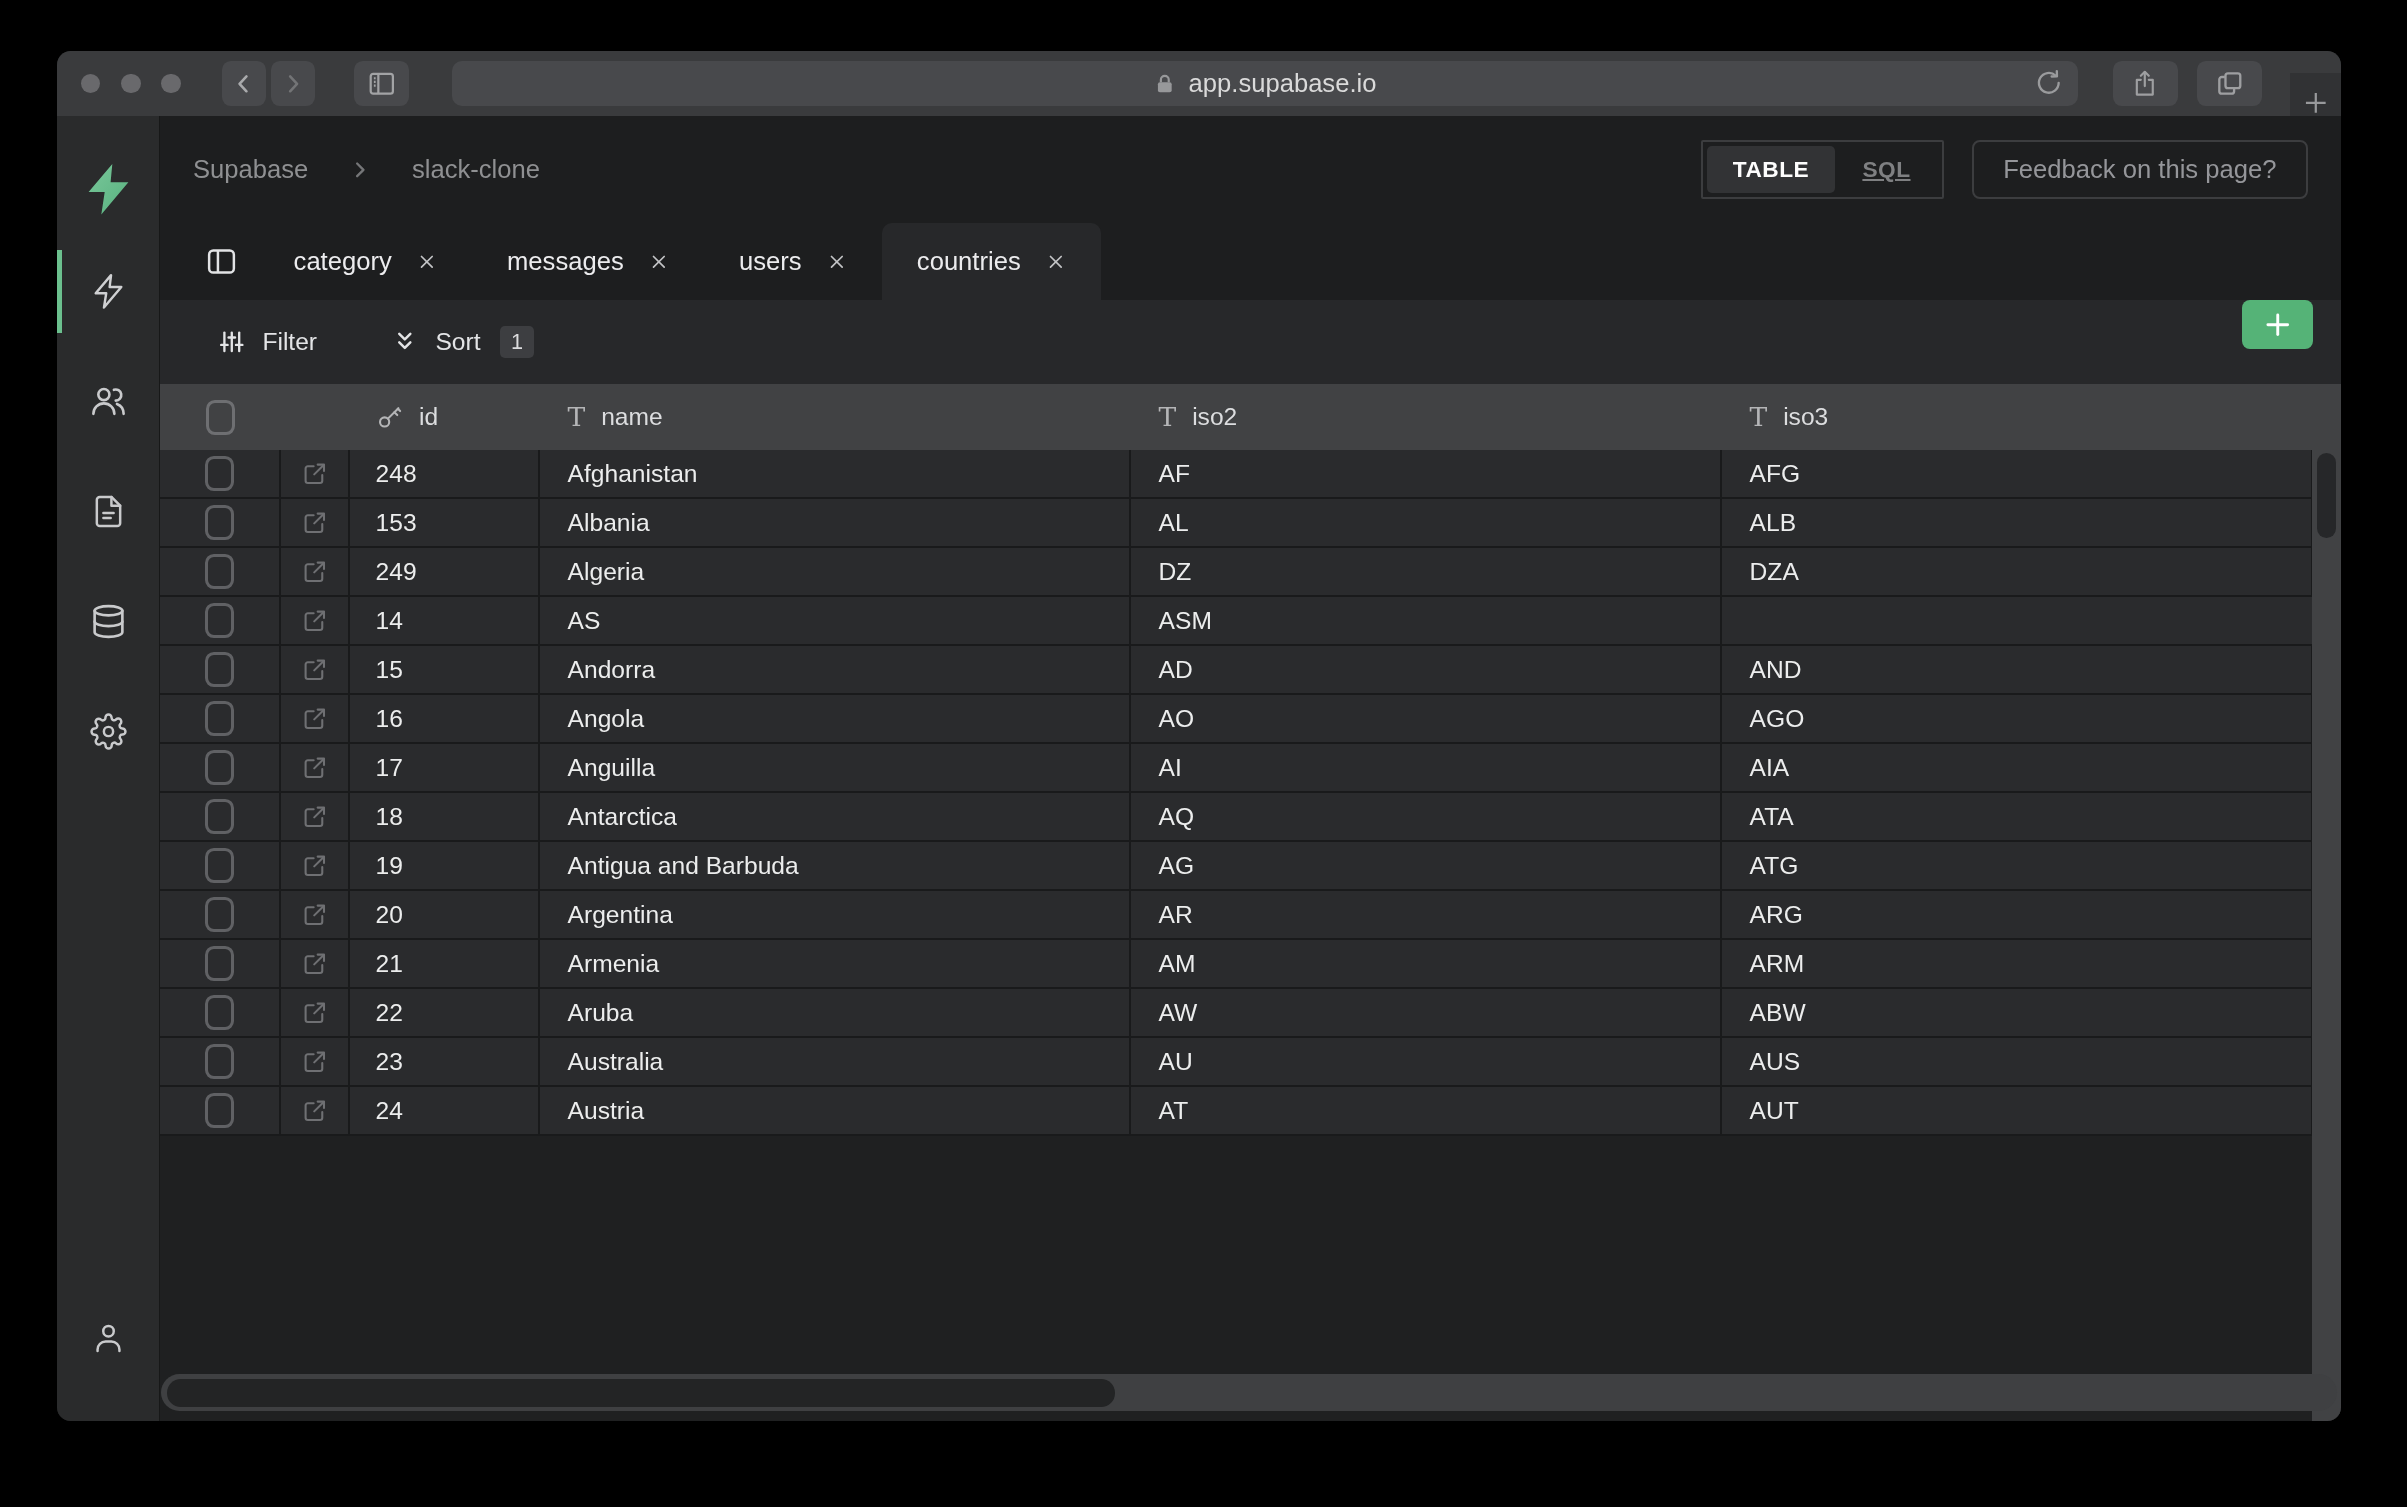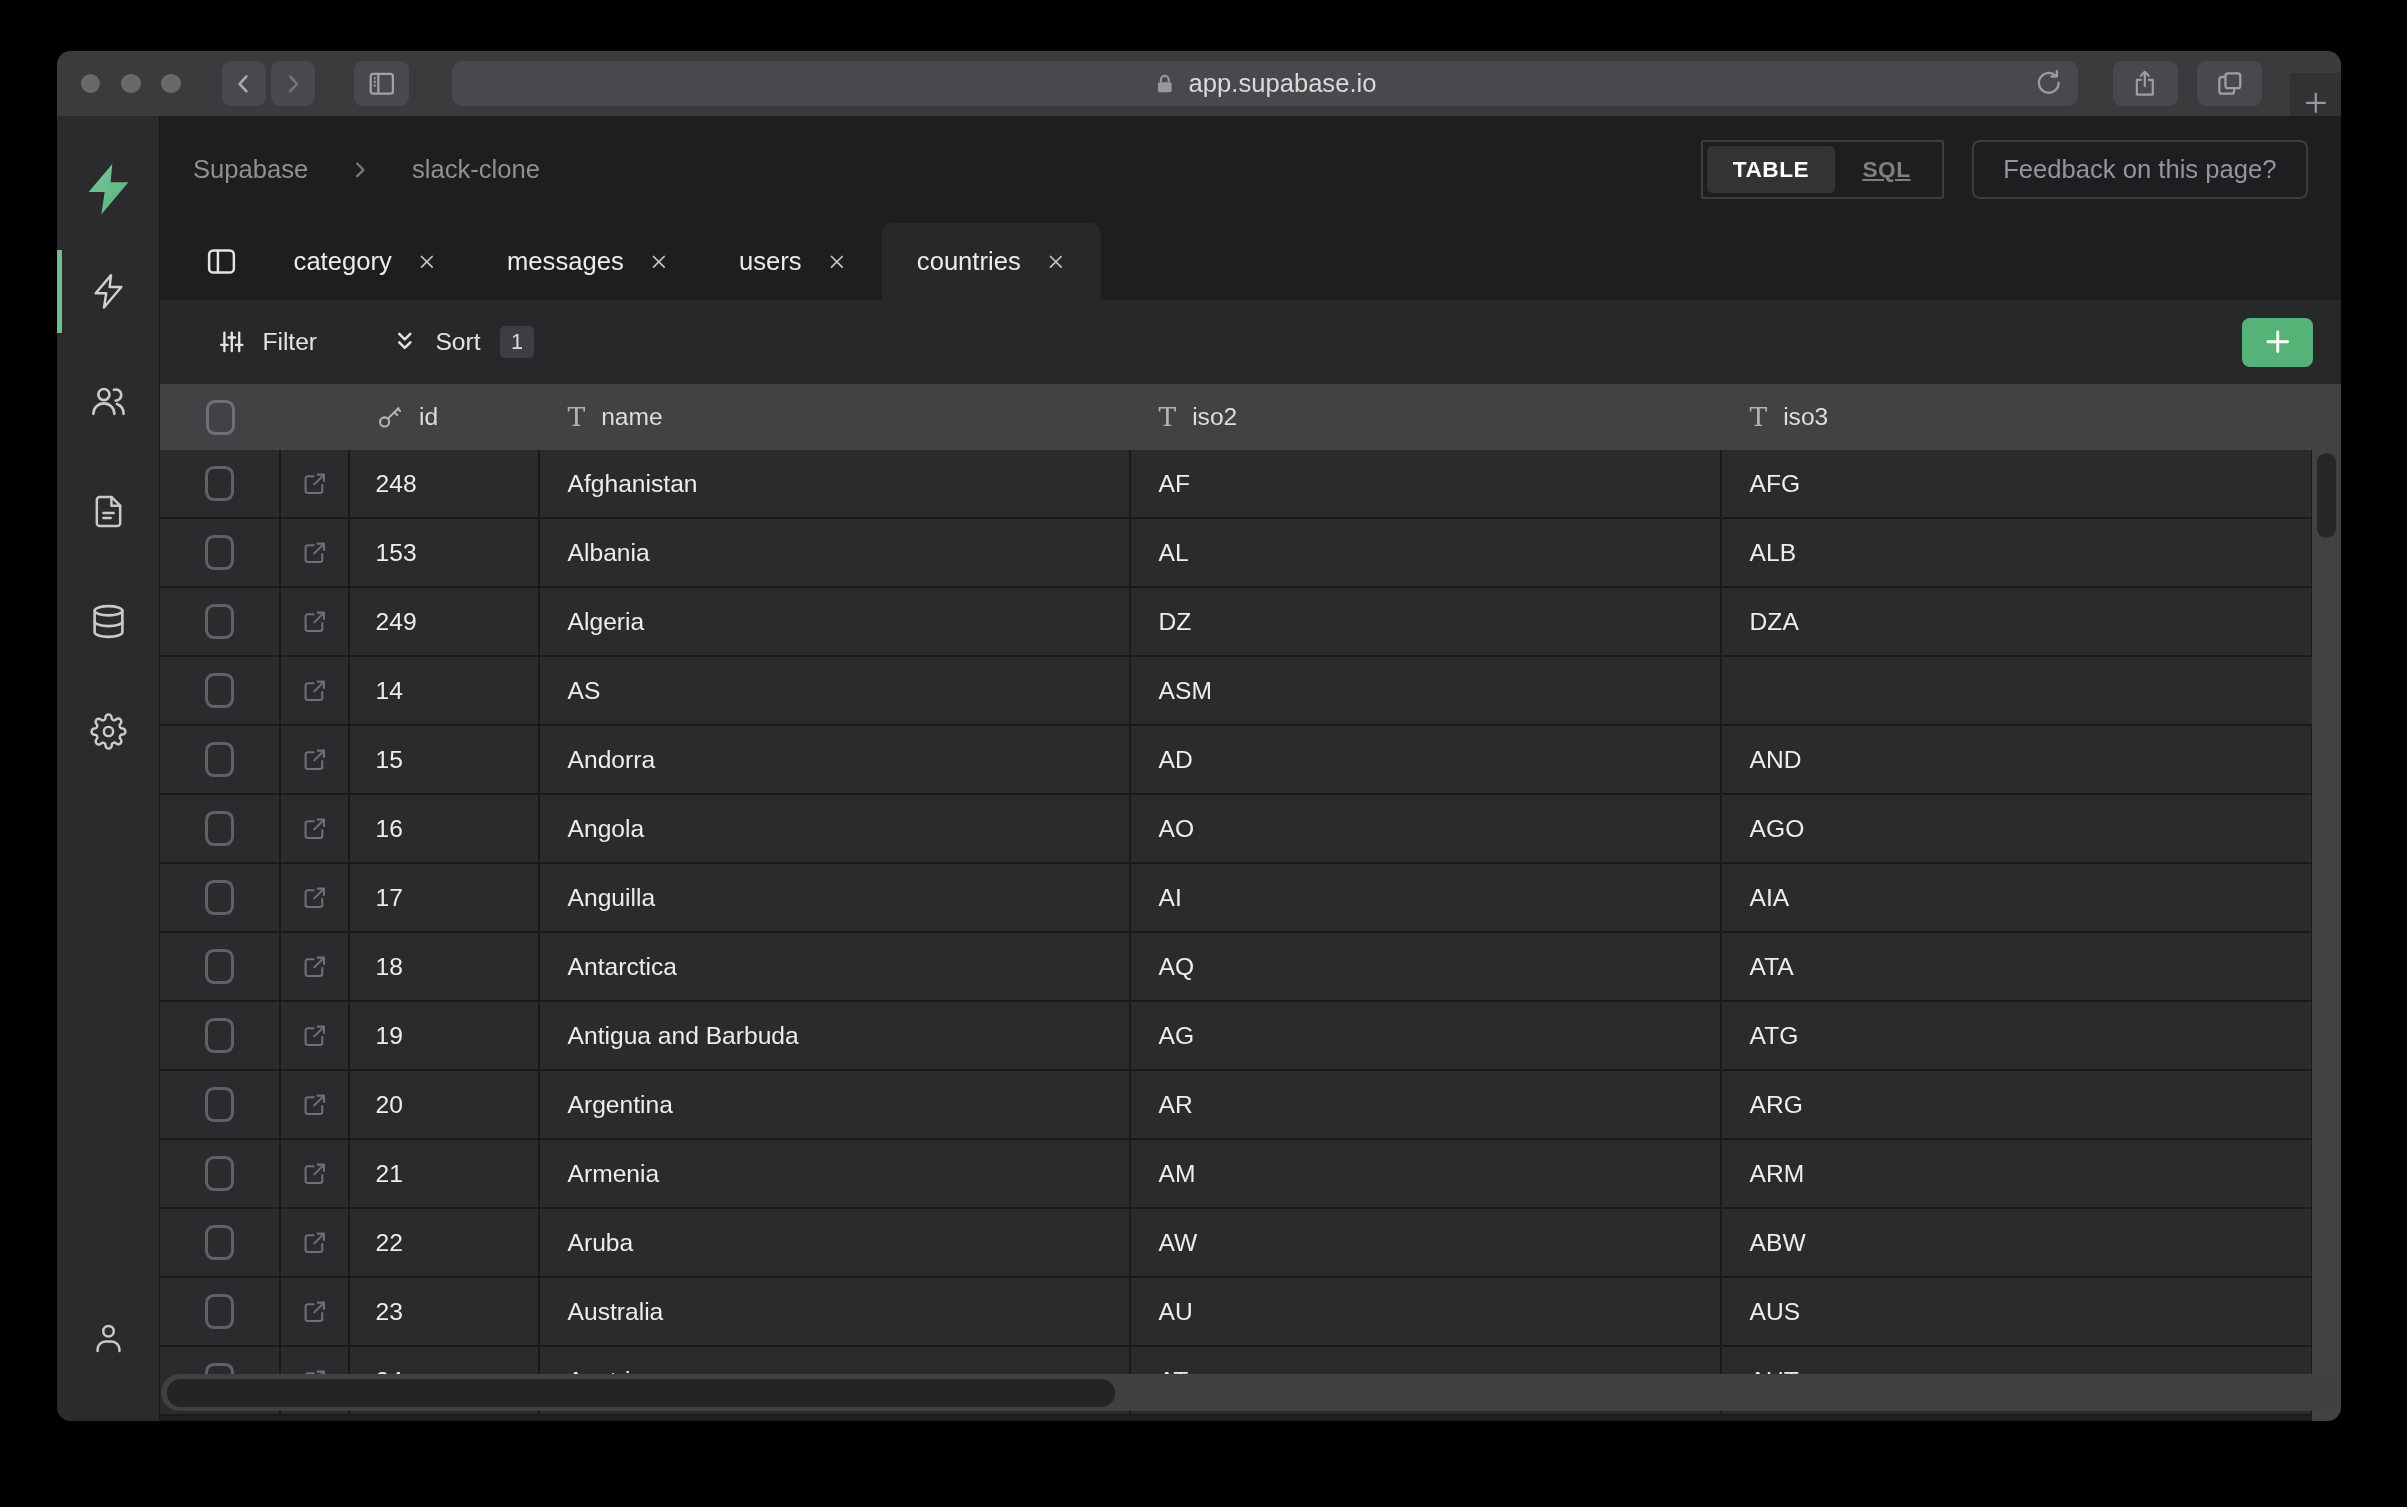--- a/index.html
+++ b/index.html
@@ -59,42 +59,42 @@
               color:#95969a; font-size:25.6px; display:flex; align-items:center; }
 
   
   .tabbar { flex:0 0 77px; display:flex; align-items:stretch; padding-left:23.6px; }
   .collapse { width:75px; display:flex; align-items:center; justify-content:center; }
   .tab { display:flex; align-items:center; gap:25.6px; padding:0 35px; color:#ececee;
          font-size:25.6px; border-radius:9.9px 9.9px 0 0; }
   .tab.active { background:#27282a; }
 
   
-  .toolbar { flex:0 0 84px; background:#27282a; display:flex; align-items:center;
+  .toolbar { flex:0 0 84px; background:#27282a; display:flex; 
              padding:0 27.6px 0 57px; gap:73px; }
   .tool { display:flex; align-items:center; gap:15.8px; color:#e3e4e6; font-size:24.6px; }
   .badge { background:#3d3e41; border-radius:4.9px; padding:3px 10.8px; font-size:21.7px;
            color:#dcdcde; margin-left:3.9px; }
   .add-btn { margin-left:auto; width:71px; height:49px; background:#55b377;
              border-radius:7.9px; display:flex; align-items:center; justify-content:center; }
 
   
   .grid { flex:1; position:relative; background:#1f2021; overflow:hidden;
           display:flex; flex-direction:column; }
   .grid-head { flex:0 0 66px; background:#414244; display:flex; align-items:center; }
   .hc { display:flex; align-items:center; gap:15.8px; color:#dcdddf; font-size:24.6px; }
   .hc-cb  { width:121px; justify-content:center; }
   .hc-exp { width:69px; }
   .hc-id  { width:190px; padding-left:25.6px; }
   .hc-txt { width:591px; padding-left:27.6px; }
   .ticon { font-family:"DejaVu Serif","Liberation Serif",serif; font-size:26.6px;
            color:#b4b5b7; line-height:1; }
 
   .grid-body { flex:1; overflow:hidden; }
-  .row { display:flex; width:2153px; height:69px; background:#2a2b2d;
+  .row { display:flex; width:2153px; height:49px; background:#2a2b2d;
          border-bottom:2px solid #191a1b; }
   .cell { display:flex; align-items:center; border-right:2px solid #191a1b;
           color:#eceded; font-size:24.6px; }
   .cell-cb  { width:121px; justify-content:center; }
   .cell-exp { width:69px; justify-content:center; }
   .cell-id  { width:190px; padding-left:25.6px; }
   .cell-txt { width:591px; padding-left:27.6px; }
 
   .checkbox { width:29.6px; height:35px; border:3px solid #606164; border-radius:8.9px;
               background:transparent; }

